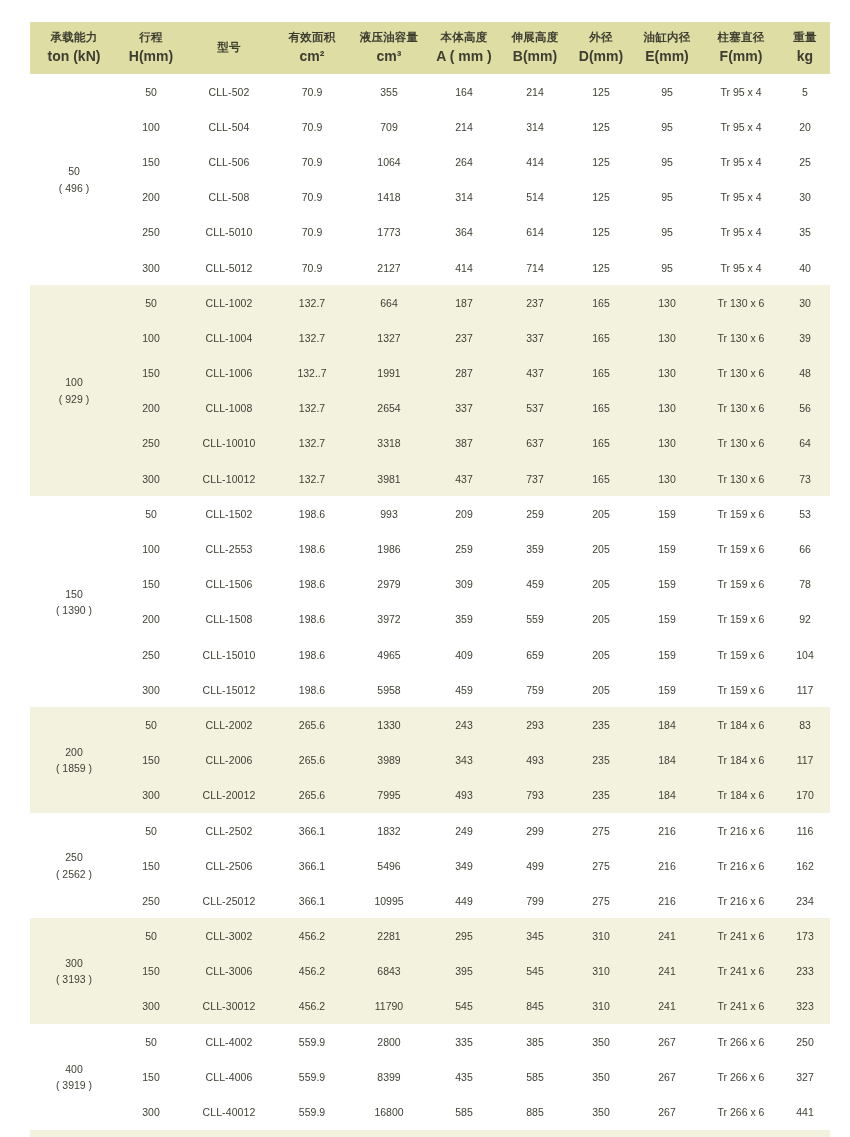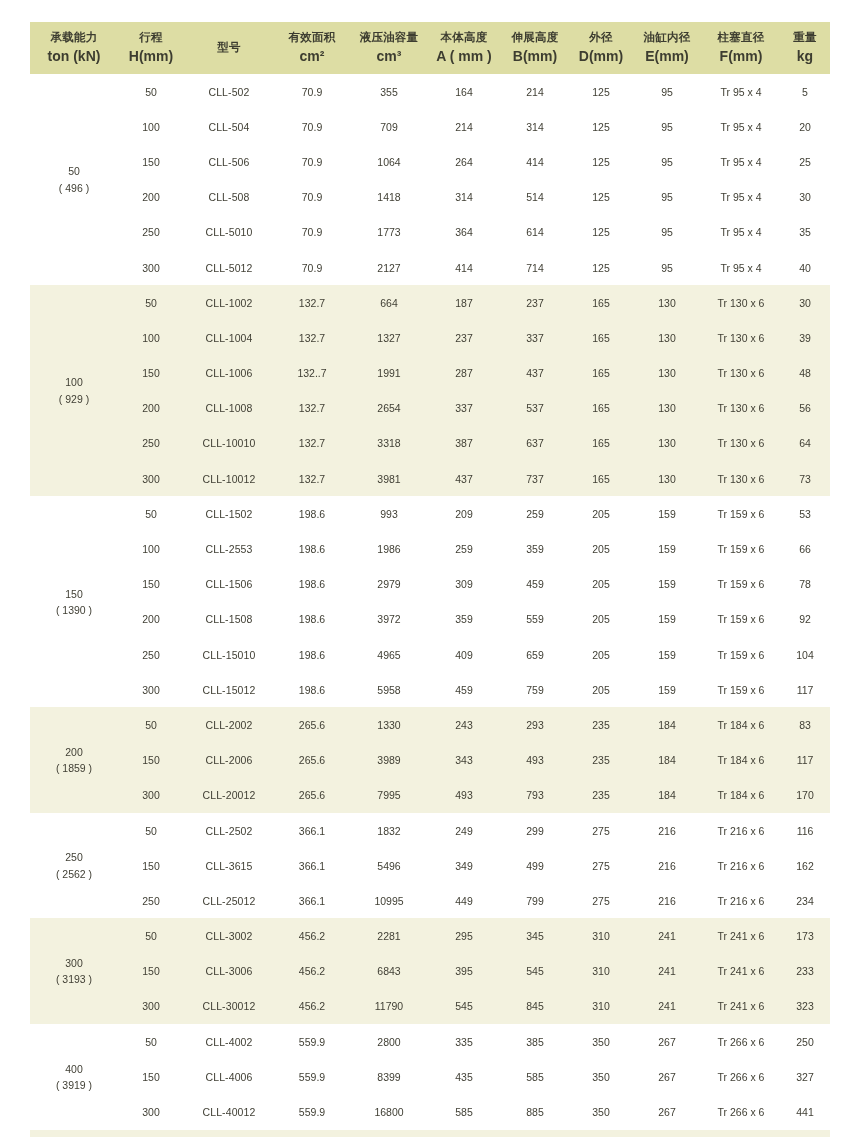--- a/index.html
+++ b/index.html
@@ -420,21 +420,21 @@
           <td>1832</td>
           <td>249</td>
           <td>299</td>
           <td>275</td>
           <td>216</td>
           <td>Tr 216 x 6</td>
           <td>116</td>
         </tr>
         <tr class="plain">
           <td>150</td>
-          <td class="model">CLL-3615</td>
+          <td class="model">CLL-2506</td>
           <td>366.1</td>
           <td>5496</td>
           <td>349</td>
           <td>499</td>
           <td>275</td>
           <td>216</td>
           <td>Tr 216 x 6</td>
           <td>162</td>
         </tr>
         <tr class="plain">

